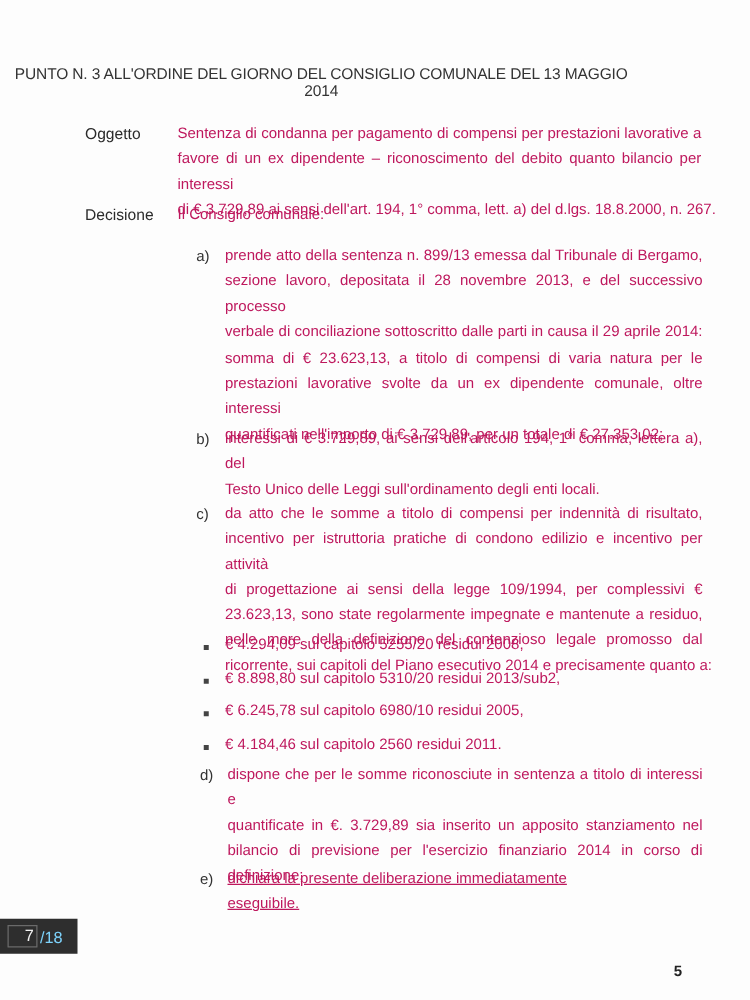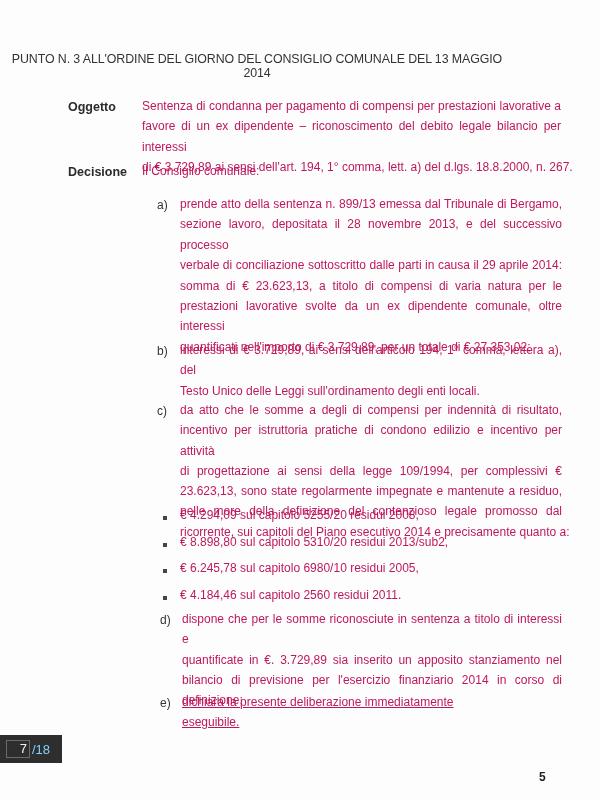--- a/index.html
+++ b/index.html
@@ -7,21 +7,21 @@
     width:600px; height:800px; overflow:hidden; position:relative;
     background:#fdfdfd; color:#2a2a2a;
     font-family:"Liberation Sans", sans-serif;
   }
   .page { position:absolute; left:0; top:0; width:504px; height:800px; }
   .header {
     position:absolute; left:0; right:0; top:52px; text-align:center;
     font-size:12.4px; color:#333; letter-spacing:-0.1px; padding-left:10px;
   }
   .label {
-    position:absolute; left:68px; font-weight:bold; font-size:12.5px; color:#2b2b2b;
+    position:absolute; left:68px; font-weight:normal; font-size:12.5px; color:#2b2b2b;
   }
   .para { position:absolute; font-size:12px; line-height:20.3px; color:#be185d; }
   .line { display:block; white-space:nowrap; }
   .line.j { text-align:justify; text-align-last:justify; white-space:normal; }
   .marker { position:absolute; font-size:12px; color:#333; }
   .bullet { position:absolute; width:4px; height:4px; background:#444; }
   .pager {
     position:absolute; left:0; top:735px; width:62px; height:28px;
     background:#2e2e2e; display:flex; align-items:center;
   }
@@ -38,21 +38,21 @@
 </head>
 <body>
 
 <div class="page">
 
   <div class="header">PUNTO N. 3 ALL'ORDINE DEL GIORNO DEL CONSIGLIO COMUNALE DEL 13 MAGGIO 2014</div>
 
   <div class="label" style="top:100px;">Oggetto</div>
   <div class="para" style="left:142px; top:96px; width:419px;">
     <span class="line j">Sentenza di condanna per pagamento di compensi per prestazioni lavorative a</span>
-    <span class="line j">favore di un ex dipendente – riconoscimento del debito legale bilancio per interessi</span>
+    <span class="line j">favore di un ex dipendente – riconoscimento del debito quanto bilancio per interessi</span>
     <span class="line">di € 3.729,89 ai sensi dell'art. 194, 1° comma, lett. a) del d.lgs. 18.8.2000, n. 267.</span>
   </div>
 
   <div class="label" style="top:165px;">Decisione</div>
   <div class="para" style="left:142px; top:161px;">Il Consiglio comunale:</div>
 
   <div class="marker" style="left:157px; top:198px;">a)</div>
   <div class="para" style="left:180px; top:194px; width:382px; line-height:20.4px;">
     <span class="line j">prende atto della sentenza n. 899/13 emessa dal Tribunale di Bergamo,</span>
     <span class="line j">sezione lavoro, depositata il 28 novembre 2013, e del successivo processo</span>
@@ -63,21 +63,21 @@
   </div>
 
   <div class="marker" style="left:157px; top:344px;">b)</div>
   <div class="para" style="left:180px; top:340px; width:382px;">
     <span class="line j">interessi di € 3.729,89, ai sensi dell'articolo 194, 1° comma, lettera a), del</span>
     <span class="line">Testo Unico delle Leggi sull'ordinamento degli enti locali.</span>
   </div>
 
   <div class="marker" style="left:157px; top:404px;">c)</div>
   <div class="para" style="left:180px; top:400px; width:382px;">
-    <span class="line j">da atto che le somme a degli di compensi per indennità di risultato,</span>
+    <span class="line j">da atto che le somme a titolo di compensi per indennità di risultato,</span>
     <span class="line j">incentivo  per istruttoria pratiche di condono edilizio e incentivo per attività</span>
     <span class="line j">di progettazione ai sensi della legge 109/1994, per complessivi €</span>
     <span class="line j">23.623,13, sono state regolarmente  impegnate e mantenute a residuo,</span>
     <span class="line j">nelle more della definizione del contenzioso  legale promosso dal</span>
     <span class="line">ricorrente, sui capitoli del Piano esecutivo 2014 e precisamente quanto a:</span>
   </div>
 
   <div class="bullet" style="left:163px; top:516px;"></div>
   <div class="para" style="left:180px; top:505px;">€ 4.294,09 sul capitolo 5255/20 residui 2008,</div>
   <div class="bullet" style="left:163px; top:543px;"></div>

